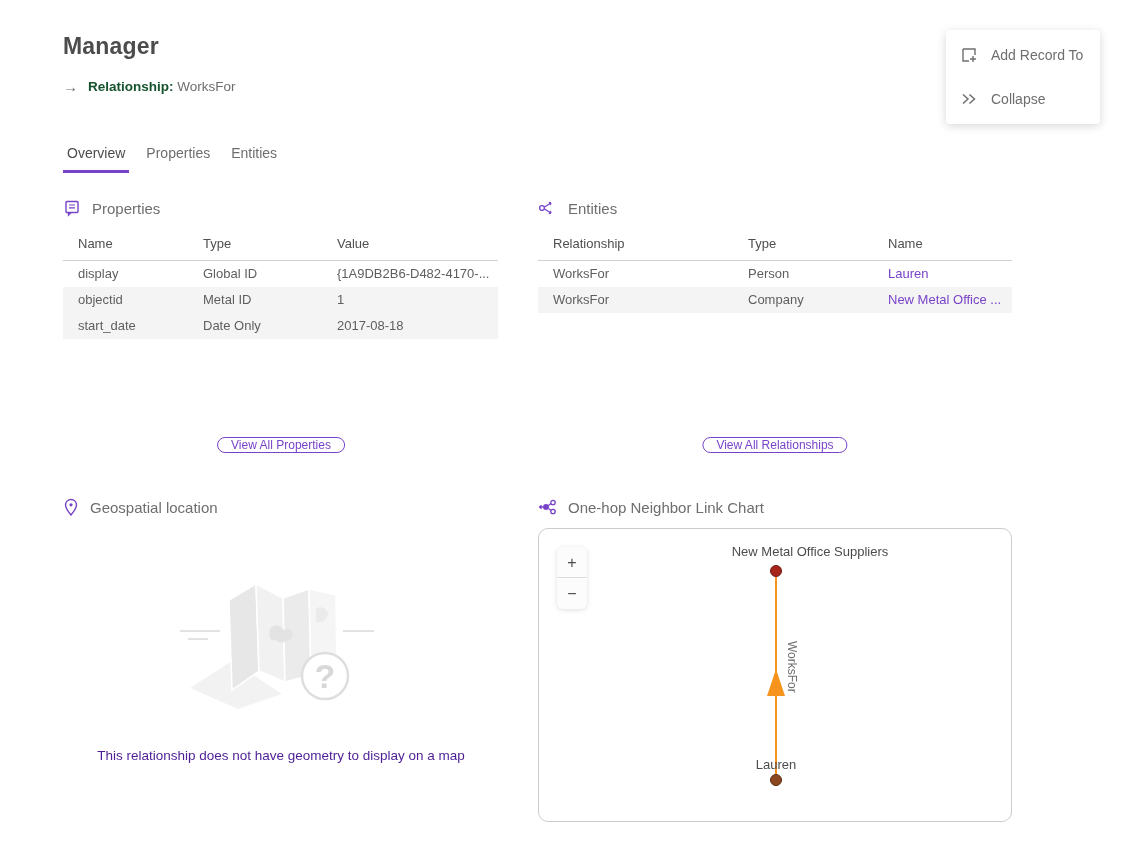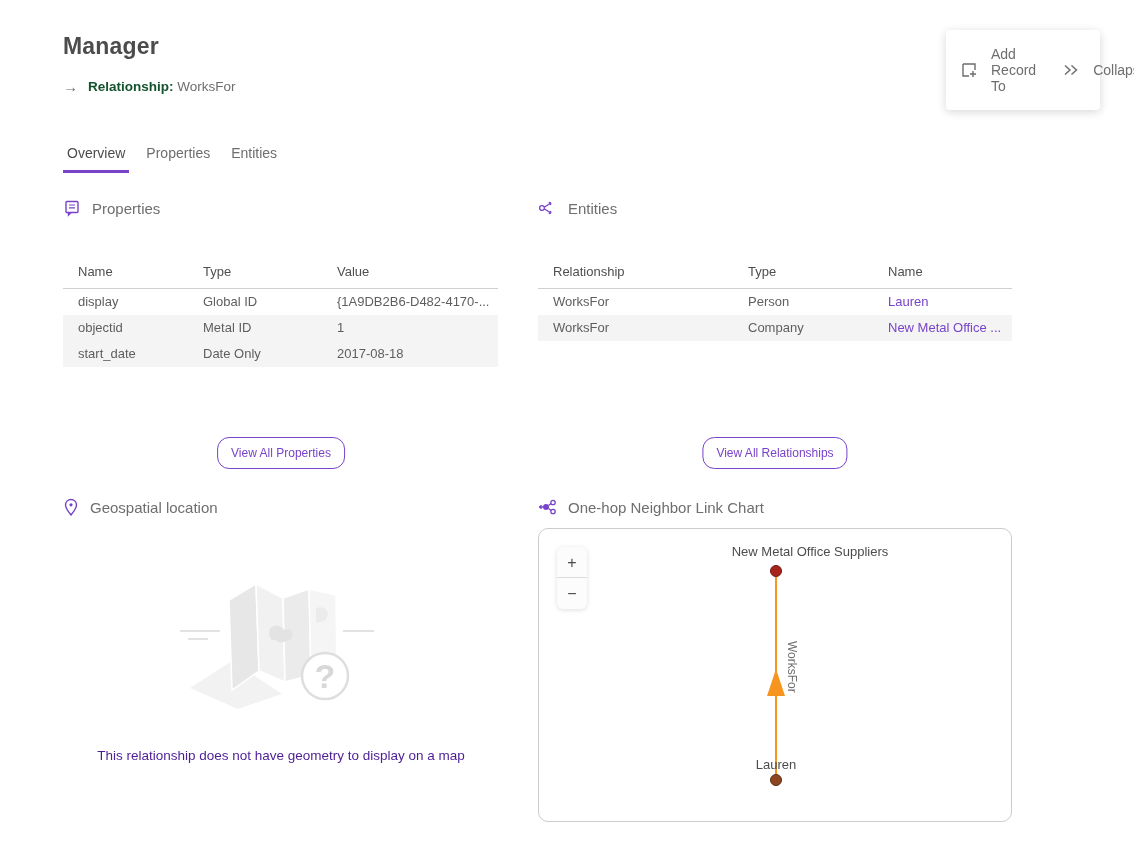--- a/index.html
+++ b/index.html
@@ -9,49 +9,49 @@
 
   
   #page-title { left:63px; top:33px; font-size:23px; font-weight:bold; color:#4c4c4c; letter-spacing:.2px; }
   #subtitle { left:63px; top:78px; font-size:13.5px; color:#6e6e6e; display:flex; align-items:center; gap:10px; }
   #subtitle .bold { font-weight:bold; color:#14532d; }
   #subtitle .arrow { font-size:15px; color:#6e6e6e; }
 
   
   #menu-card { left:946px; top:30px; width:154px; background:#fff; border-radius:4px;
                box-shadow:0 2px 10px rgba(0,0,0,.16); padding:16px 14px; display:flex;
-               flex-direction:row; gap:26px; z-index:5; }
+               flex-direction:column; gap:26px; z-index:5; }
   .menu-item { display:flex; align-items:center; gap:13px; font-size:14px; color:#6e6e6e; cursor:pointer; }
   .menu-item svg { flex:0 0 auto; }
 
   
   #tabs { left:63px; top:142px; display:flex; gap:13px;align-items:flex-end; }
   .tab { font-size:14px; color:#6e6e6e; padding:3px 4px 9px 4px; cursor:pointer; border-bottom:3px solid transparent; }
   .tab.active { color:#4c4c4c; border-bottom-color:#7843c8; }
 
   
   .section-head { display:flex; align-items:center; gap:11px; font-size:15px; color:#6e6e6e; }
   #props-head { left:63px; top:199px; }
   #entities-head { left:538px; top:199px; }
   #geo-head { left:63px; top:498px; }
   #chart-head { left:538px; top:498px; }
 
   
-  table { border-collapse:collapse; table-layout:fixed; font-size:13px;margin-top:28px; }
+  table { border-collapse:collapse; table-layout:fixed; font-size:13px; }
   #props-table { left:63px; top:230px; width:435px; }
   #entities-table { left:538px; top:230px; width:474px; }
   th { text-align:left; font-weight:normal; color:#4f4f4f; padding:6px 8px 9px 15px; border-bottom:1px solid #d0d0d0; }
   td { color:#5e5e5e; padding:0 8px 0 15px; height:26px; white-space:nowrap; overflow:hidden; text-overflow:ellipsis; }
   tr.shaded td { background:#f4f4f4; }
   td.link { color:#7843c8; cursor:pointer; }
   #props-table col.c1{width:125px} #props-table col.c2{width:134px}
   #entities-table col.c1{width:195px} #entities-table col.c2{width:140px}
 
   
-  .pill-btn { height:32px; padding:0 13px; border:1px solid #7843c8; border-radius:12px;
+  .pill-btn { height:16px; padding:0 13px; border:1px solid #7843c8; border-radius:12px;
               background:#fff; color:#7843c8; font-size:12px; font-family:inherit;
               cursor:pointer; transform:translateX(-50%); }
   #view-props-btn { left:281px; top:437px; }
   #view-rels-btn { left:775px; top:437px; }
 
   
   #map-illustration { left:160px; top:568px; }
   #geo-message { left:281px; top:748px; transform:translateX(-50%); white-space:nowrap;
                  font-size:13.5px; color:#4c1d95; }
 

